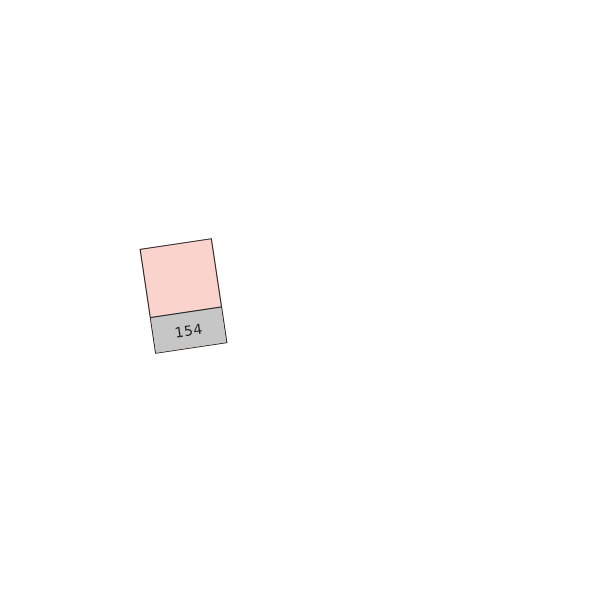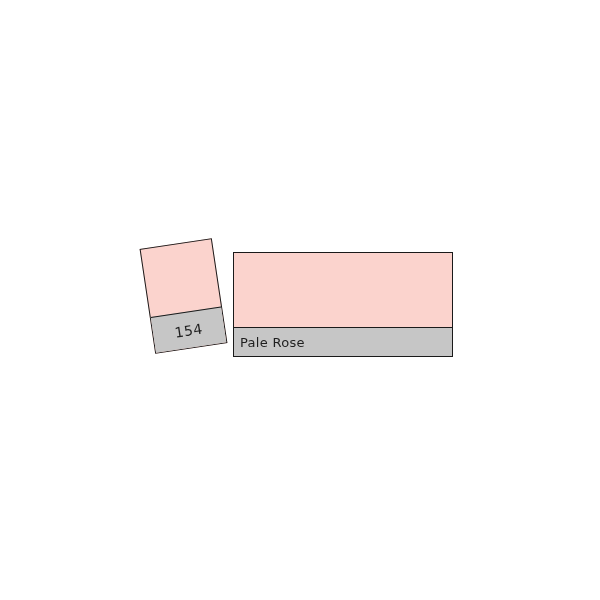--- a/index.html
+++ b/index.html
@@ -81,20 +81,14 @@
 
 <div class="canvas" style="--page-bg: #ffffff; --fill-col: #fbd3cd; --label-bg: #c6c6c6; --border-col: #1a1a1a; --text-col: #1f1f1f;">
 
   <div class="swatch-card">
     <div class="color-area"></div>
     <div class="label-strip">
       <span class="code-text">154</span>
     </div>
   </div>
 
-  <div class="swatch-bar">
-    <div class="color-area"></div>
-    <div class="label-strip">
-      <span class="name-text">Pale Rose</span>
-    </div>
-  </div>
 
 </div>
 
 </body></html>

